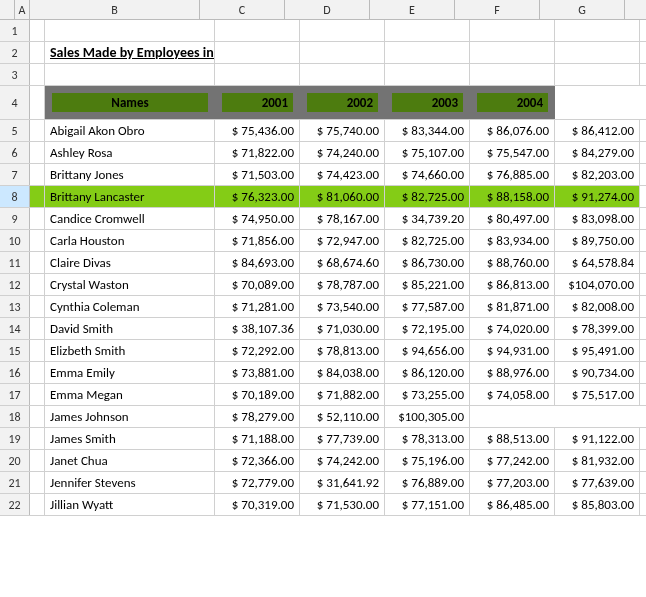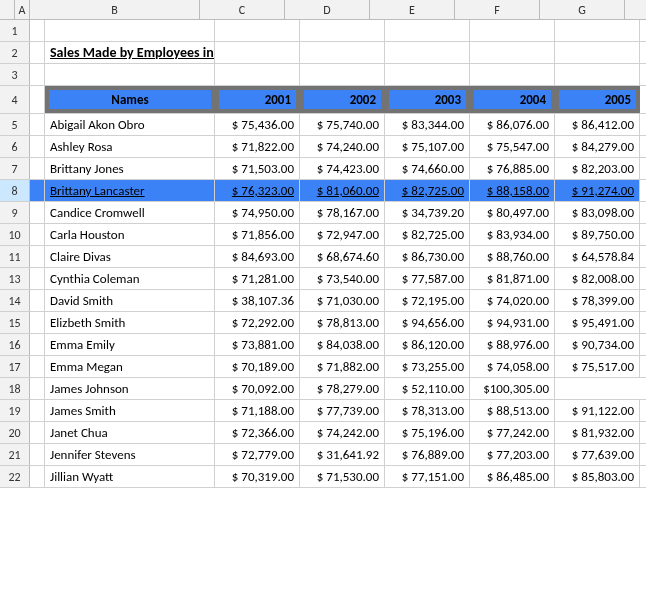--- a/index.html
+++ b/index.html
@@ -90,39 +90,38 @@
     .col-b { width: 170px; min-width: 170px; }
     .col-c { width: 85px; min-width: 85px; }
     .col-d { width: 85px; min-width: 85px; }
     .col-e { width: 85px; min-width: 85px; }
     .col-f { width: 85px; min-width: 85px; }
     .col-g { width: 85px; min-width: 85px; }
 
     
     .header-cell {
       font-weight: bold;
-      background: #3b82f6;
-      border: 4px solid #737373;
+      background: #4d7c0f;
+      border: 7px solid #737373;
       justify-content: center;
     }
 
     .cell-right {
       justify-content: flex-end;
     }
 
     .title-cell {
       font-weight: bold;
       font-size: 14px;
       text-decoration: underline;
     }
 
     
     .selected-row .cell {
-      background: #3b82f6;
-      text-decoration: underline;
+      background: #84cc16;
     }
     .selected-row .row-num {
       background: #cce8ff;
     }
   </style>
 </head>
 <body>
 
 <div class="spreadsheet">
 
@@ -171,21 +170,20 @@
         <div class="cell col-g cell-right"></div>
       </div>
       <div class="sheet-row">
         <div class="row-num">4</div>
         <div class="cell col-a"></div>
         <div class="cell col-b header-cell">Names</div>
         <div class="cell col-c cell-right header-cell">2001</div>
         <div class="cell col-d cell-right header-cell">2002</div>
         <div class="cell col-e cell-right header-cell">2003</div>
         <div class="cell col-f cell-right header-cell">2004</div>
-        <div class="cell col-g cell-right header-cell">2005</div>
       </div>
       <div class="sheet-row">
         <div class="row-num">5</div>
         <div class="cell col-a"></div>
         <div class="cell col-b">Abigail Akon Obro</div>
         <div class="cell col-c cell-right">$  75,436.00</div>
         <div class="cell col-d cell-right">$  75,740.00</div>
         <div class="cell col-e cell-right">$  83,344.00</div>
         <div class="cell col-f cell-right">$  86,076.00</div>
         <div class="cell col-g cell-right">$  86,412.00</div>
@@ -244,20 +242,30 @@
         <div class="row-num">11</div>
         <div class="cell col-a"></div>
         <div class="cell col-b">Claire Divas</div>
         <div class="cell col-c cell-right">$  84,693.00</div>
         <div class="cell col-d cell-right">$  68,674.60</div>
         <div class="cell col-e cell-right">$  86,730.00</div>
         <div class="cell col-f cell-right">$  88,760.00</div>
         <div class="cell col-g cell-right">$  64,578.84</div>
       </div>
       <div class="sheet-row">
+        <div class="row-num">12</div>
+        <div class="cell col-a"></div>
+        <div class="cell col-b">Crystal Waston</div>
+        <div class="cell col-c cell-right">$  70,089.00</div>
+        <div class="cell col-d cell-right">$  78,787.00</div>
+        <div class="cell col-e cell-right">$  85,221.00</div>
+        <div class="cell col-f cell-right">$  86,813.00</div>
+        <div class="cell col-g cell-right">$104,070.00</div>
+      </div>
+      <div class="sheet-row">
         <div class="row-num">13</div>
         <div class="cell col-a"></div>
         <div class="cell col-b">Cynthia Coleman</div>
         <div class="cell col-c cell-right">$  71,281.00</div>
         <div class="cell col-d cell-right">$  73,540.00</div>
         <div class="cell col-e cell-right">$  77,587.00</div>
         <div class="cell col-f cell-right">$  81,871.00</div>
         <div class="cell col-g cell-right">$  82,008.00</div>
       </div>
       <div class="sheet-row">
@@ -297,21 +305,20 @@
         <div class="cell col-c cell-right">$  70,189.00</div>
         <div class="cell col-d cell-right">$  71,882.00</div>
         <div class="cell col-e cell-right">$  73,255.00</div>
         <div class="cell col-f cell-right">$  74,058.00</div>
         <div class="cell col-g cell-right">$  75,517.00</div>
       </div>
       <div class="sheet-row">
         <div class="row-num">18</div>
         <div class="cell col-a"></div>
         <div class="cell col-b">James Johnson</div>
-        <div class="cell col-c cell-right">$  70,092.00</div>
         <div class="cell col-e cell-right">$  78,279.00</div>
         <div class="cell col-f cell-right">$  52,110.00</div>
         <div class="cell col-g cell-right">$100,305.00</div>
       </div>
       <div class="sheet-row">
         <div class="row-num">19</div>
         <div class="cell col-a"></div>
         <div class="cell col-b">James Smith</div>
         <div class="cell col-c cell-right">$  71,188.00</div>
         <div class="cell col-d cell-right">$  77,739.00</div>

